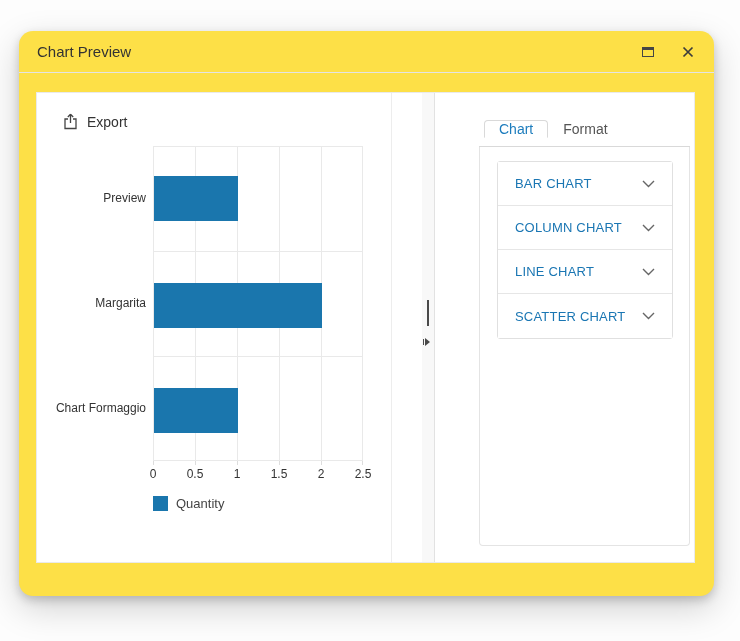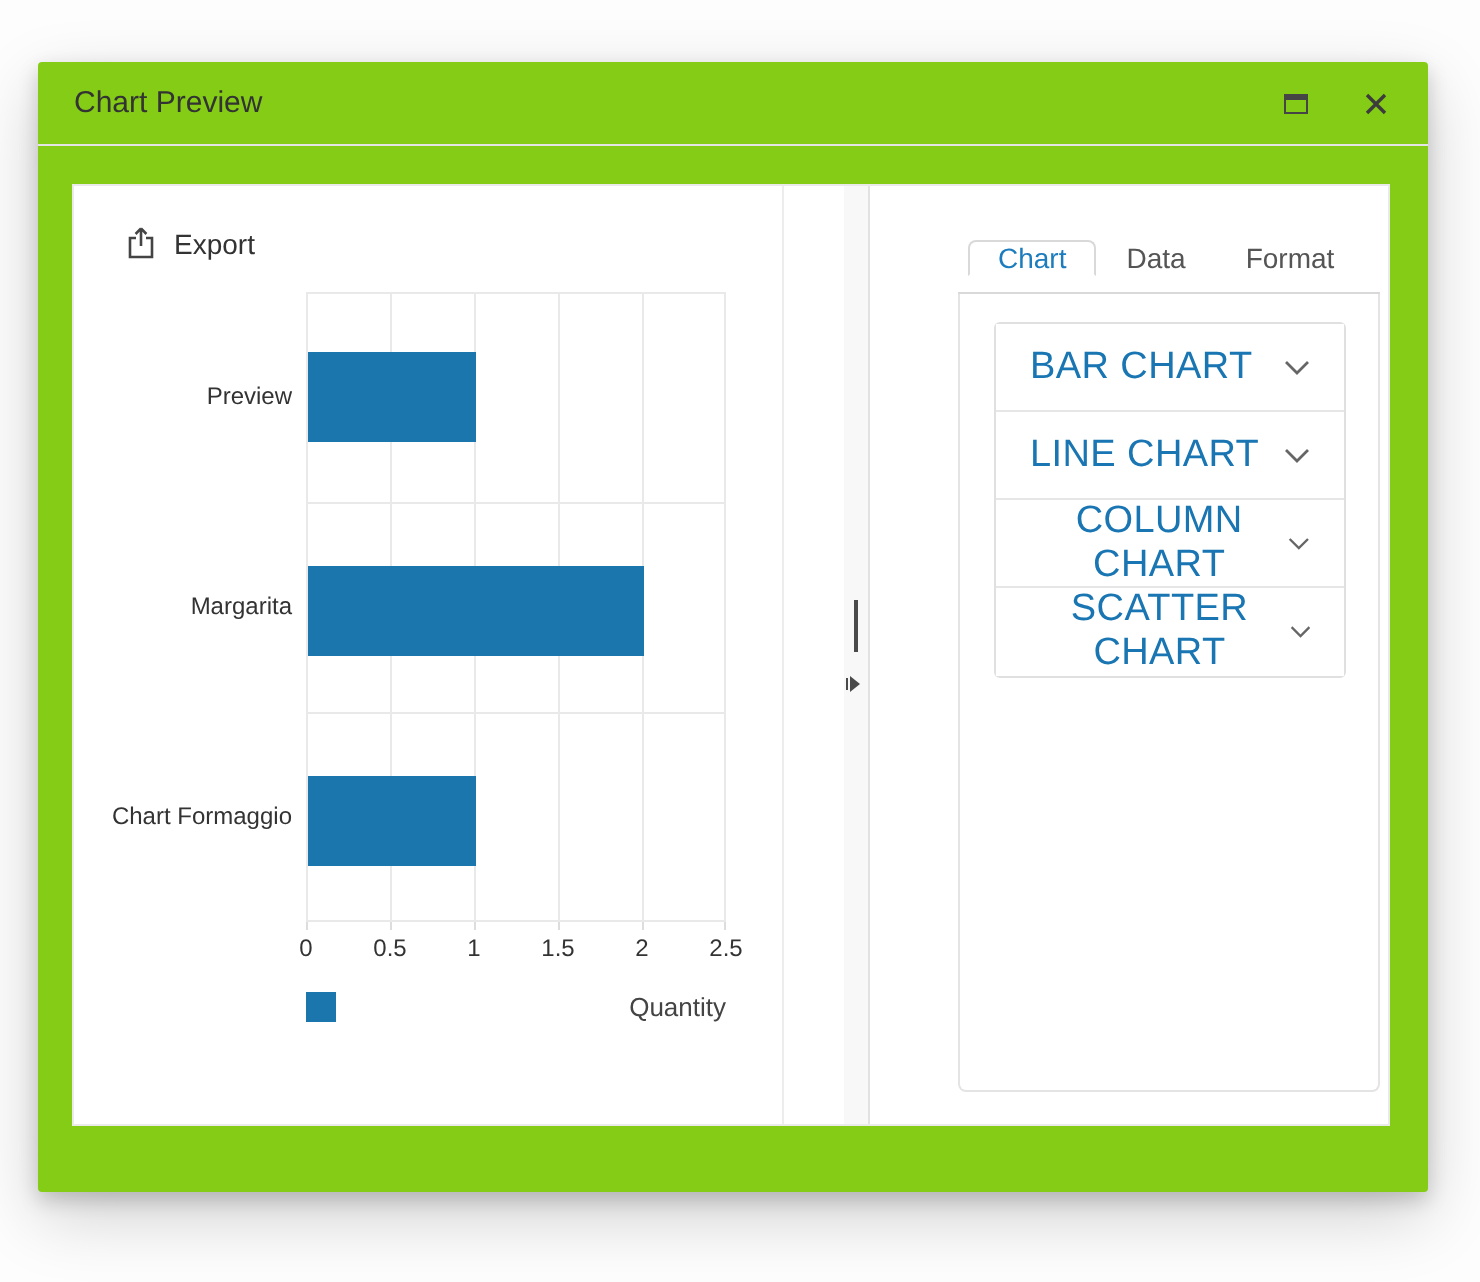--- a/index.html
+++ b/index.html
@@ -1,20 +1,20 @@
 <!DOCTYPE html>
 <html><head>
 <meta charset="utf-8">
 <style>
   * { box-sizing: border-box; margin: 0; padding: 0; }
   html,body { width: 740px; height: 641px; background: #fdfdfd; overflow: hidden;
     font-family: "Liberation Sans", sans-serif; }
 
   .modal { position: absolute; left: 19px; top: 31px; width: 695px; height: 565px;
-    background: #84cc16; border-radius: 2px;
+    background: #fde047; border-radius: 14px;
     box-shadow: 0 4px 10px rgba(0,0,0,.18), 0 12px 34px rgba(0,0,0,.18); }
 
   
   .titlebar { height: 42px; display: flex; align-items: center; padding: 0 18px;
     border-bottom: 1px solid #e4e4e4; }
   .title { font-size: 15px; color: #333; }
   .win-controls { margin-left: auto; display: flex; align-items: center; gap: 24px; }
   .win-btn { background: none; border: none; cursor: pointer; padding: 2px; line-height: 0; }
   .max-glyph { display: inline-block; width: 12px; height: 10px;
     border: 1px solid #454545; border-top: 3px solid #454545; }
@@ -43,40 +43,40 @@
   .plot { position: absolute; left: 116px; top: 53px; width: 210px; height: 315px; }
   .vgrid { position: absolute; top: 0; width: 1px; height: 315px; background: #e9e9e9; }
   .hgrid { position: absolute; left: 0; width: 210px; height: 1px; background: #e9e9e9; }
   .tick-stub { position: absolute; top: 315px; width: 1px; height: 4px; background: #ddd; }
   .bar { position: absolute; left: 1px; height: 45px; }
   .cat-label { position: absolute; left: 0; width: 109px; text-align: right;
     font-size: 12px; color: #333; }
   .tick-label { position: absolute; top: 374px; width: 40px; text-align: center;
     font-size: 12px; color: #333; }
   .legend { position: absolute; top: 403px; left: 116px; width: 210px;
-    display: flex; justify-content: space-between; align-items: center; gap: 8px; }
+    display: flex; justify-content: flex-start; align-items: center; gap: 8px; }
   .legend-swatch { width: 15px; height: 15px; }
   .legend-label { font-size: 13px; color: #444; }
 
   
   .tabs { display: flex; border-bottom: 1px solid #d9d9d9; padding-left: 5px; height: 36px; align-items: center; }
   .tab { padding: 0 14px; display: flex; align-items: center; font-size: 14px; color: #555;
     background: none; border: 1px solid transparent; margin-bottom: -1px; cursor: pointer;
     border-radius: 4px 4px 0 0; font-family: inherit; }
   .tab.active { color: #1c7cbd; background: #fff; border-color: #d9d9d9 #d9d9d9 #fff; }
 
   .tab-panel { border: 1px solid #e4e4e4; border-top: none; border-radius: 0 0 4px 4px;
     height: 399px; padding: 14px 16px 0 17px; }
 
   
   .accordion { border: 1px solid #e0e0e0; border-radius: 3px; background: #fff; }
   .acc-item { height: 44px; display: flex; align-items: center; justify-content: space-between;
     padding: 0 17px; border-bottom: 1px solid #e6e6e6; cursor: pointer; background: #fff; }
   .acc-item:last-child { border-bottom: none; }
-  .acc-label { color: #1a76b3; font-size: 19px; letter-spacing: .2px; text-align: center; }
+  .acc-label { color: #1a76b3; font-size: 13px; letter-spacing: .2px; text-align: center; }
 </style>
 </head>
 <body>
 
 <div class="modal">
 
   <div class="titlebar">
     <span class="title">Chart Preview</span>
     <span class="win-controls">
       <button class="win-btn">
@@ -143,40 +143,39 @@
     </div>
 
     <div class="gutter">
       <div class="gutter-bar"></div>
       <div class="gutter-arrow"></div>
     </div>
 
     <div class="pane-right">
       <div class="tabs">
         <button class="tab active">Chart</button>
-        <button class="tab">Data</button>
         <button class="tab">Format</button>
       </div>
 
       <div class="tab-panel">
         <div class="accordion">
           <div class="acc-item">
             <span class="acc-label">BAR CHART</span>
             <svg width="13" height="8" viewBox="0 0 13 8">
               <path d="M1 1 L6.5 6.5 L12 1" stroke="#666" stroke-width="1.4" fill="none"></path>
             </svg>
           </div>
           <div class="acc-item">
-            <span class="acc-label">LINE CHART</span>
+            <span class="acc-label">COLUMN CHART</span>
             <svg width="13" height="8" viewBox="0 0 13 8">
               <path d="M1 1 L6.5 6.5 L12 1" stroke="#666" stroke-width="1.4" fill="none"></path>
             </svg>
           </div>
           <div class="acc-item">
-            <span class="acc-label">COLUMN CHART</span>
+            <span class="acc-label">LINE CHART</span>
             <svg width="13" height="8" viewBox="0 0 13 8">
               <path d="M1 1 L6.5 6.5 L12 1" stroke="#666" stroke-width="1.4" fill="none"></path>
             </svg>
           </div>
           <div class="acc-item">
             <span class="acc-label">SCATTER CHART</span>
             <svg width="13" height="8" viewBox="0 0 13 8">
               <path d="M1 1 L6.5 6.5 L12 1" stroke="#666" stroke-width="1.4" fill="none"></path>
             </svg>
           </div>

